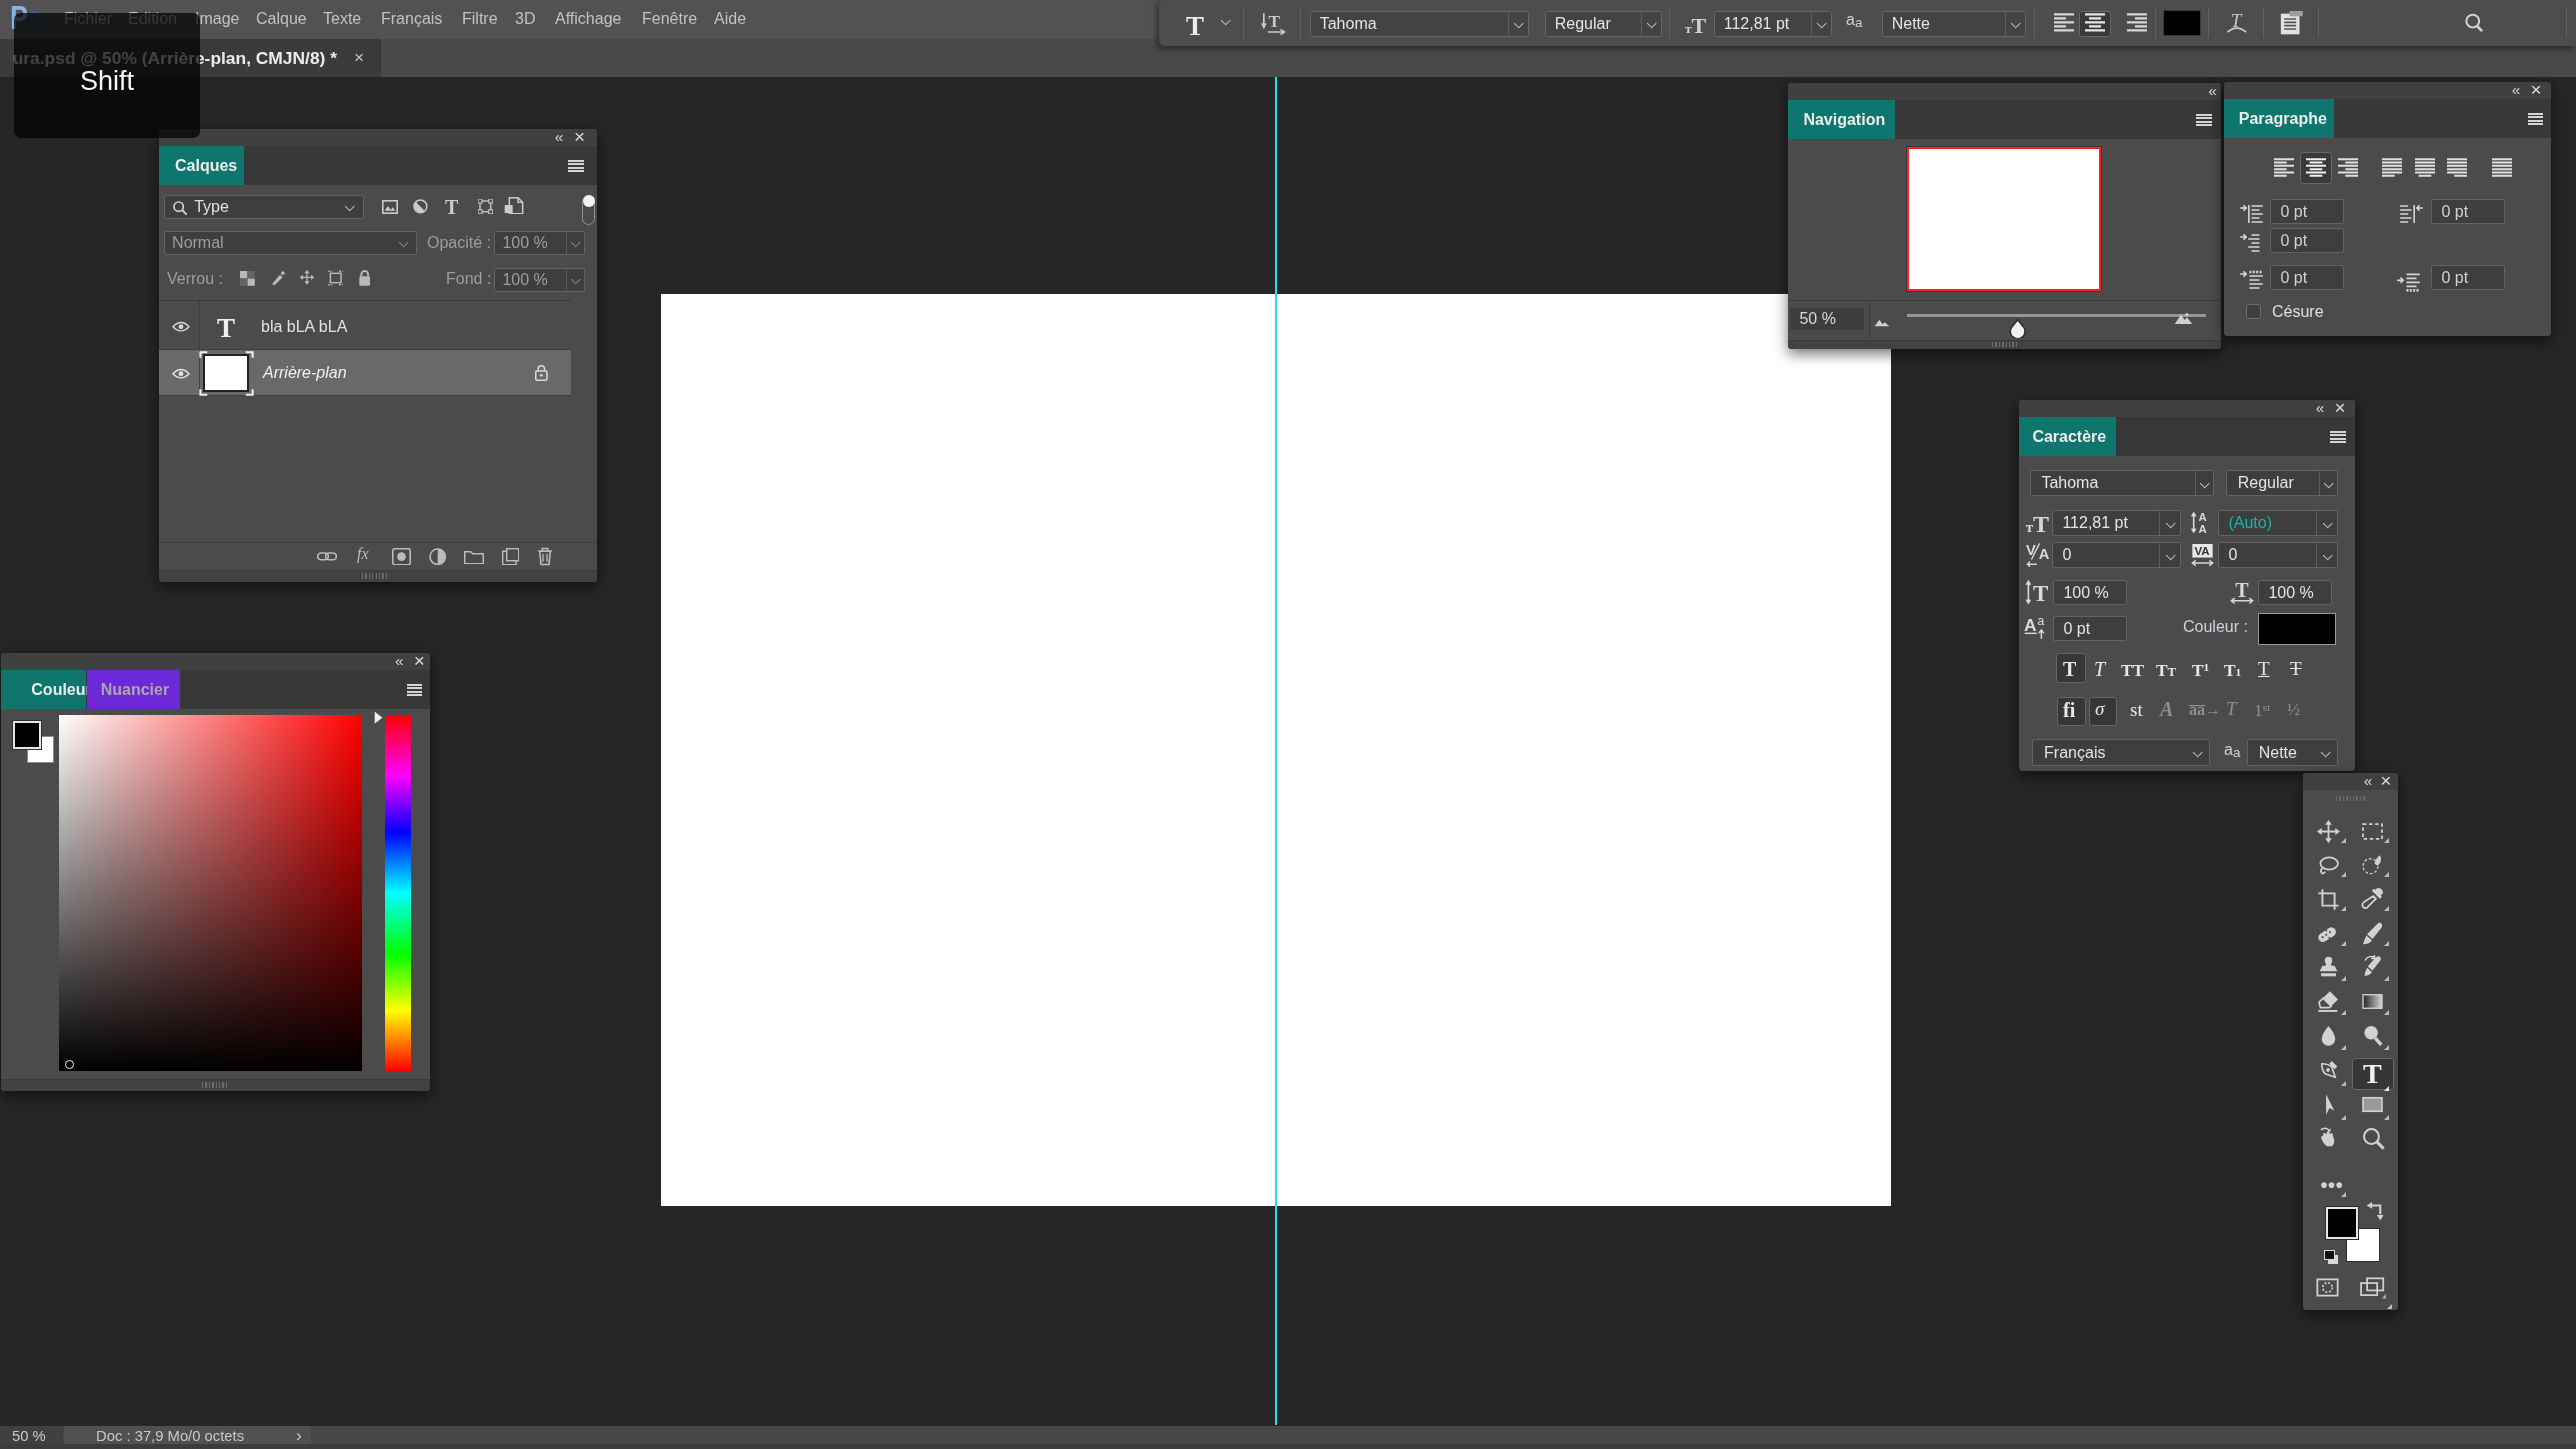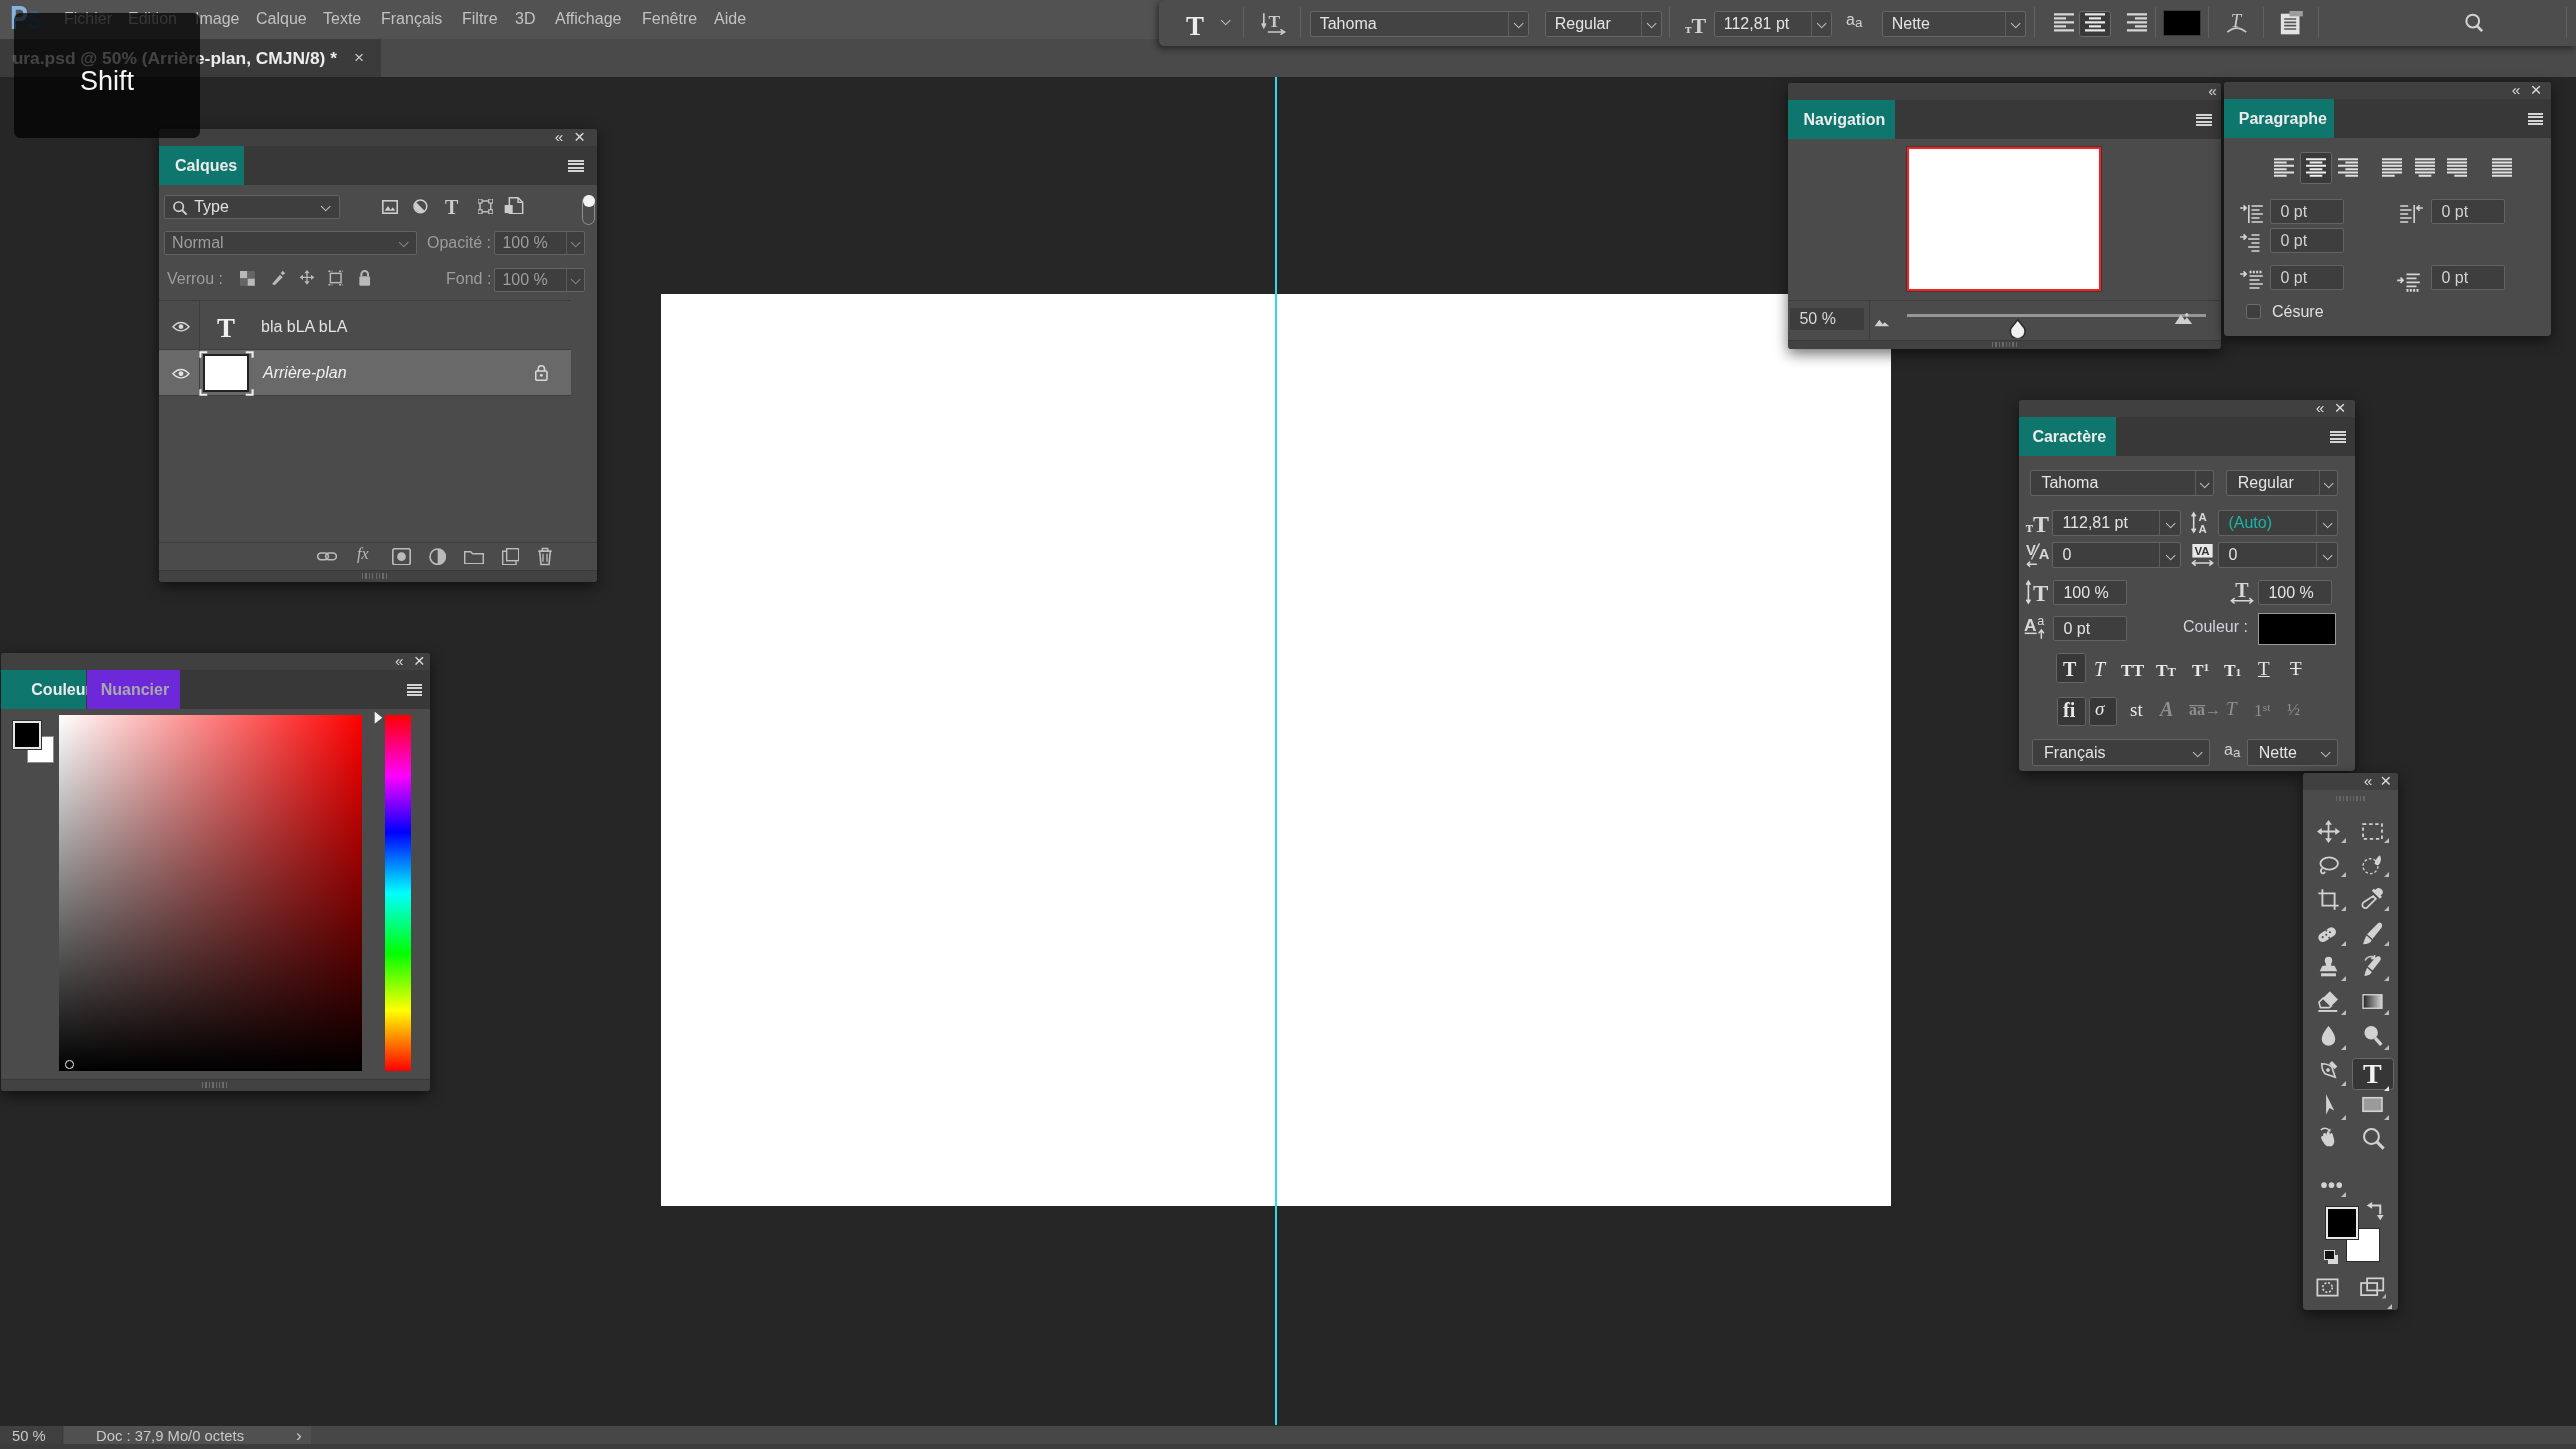--- a/index.html
+++ b/index.html
@@ -146,21 +146,21 @@
 <div class="tbar">
       <span class="cc" style="right:35px">«</span>
       <span class="xx" style="right:12px">×</span>
     </div>
 <div class="trow">
       <div class="ptab" style="width:85px">
         <span style="left:16px">Calques</span>
       </div>
       <div class="burger" style="right:13.4px;top:13.4px"></div>
     </div>
-<div class="pibox" style="left:4.7px;top:66px;width:176px;height:24px">
+<div class="pibox" style="left:4.7px;top:66px;width:200px;height:24px">
   <svg style="position:absolute;left:7.4px;top:4px" width="16" height="16" viewBox="0 0 24 24">
         <circle cx="10" cy="10" r="7" stroke="#cfcfcf" stroke-width="2.6" fill="none"></circle>
         <path d="M15 15 L22 22" stroke="#cfcfcf" stroke-width="3"></path>
       </svg>
   <span class="tx" style="left:29.5px;color:#e0e0e0">Type</span>
   <div class="chev" style="right:9.4px;top:7.4px"></div>
 </div>
 <svg style="position:absolute;left:223px;top:71px" width="16" height="14" viewBox="0 0 24 21">
       <rect x="1.2" y="1.2" width="21.6" height="18.6" fill="none" stroke="#cccccc" stroke-width="2.4"></rect>
       <path d="M4 16 l5 -7 l4 6 l3 -4 l4 5 Z" fill="#ccc"></path>

